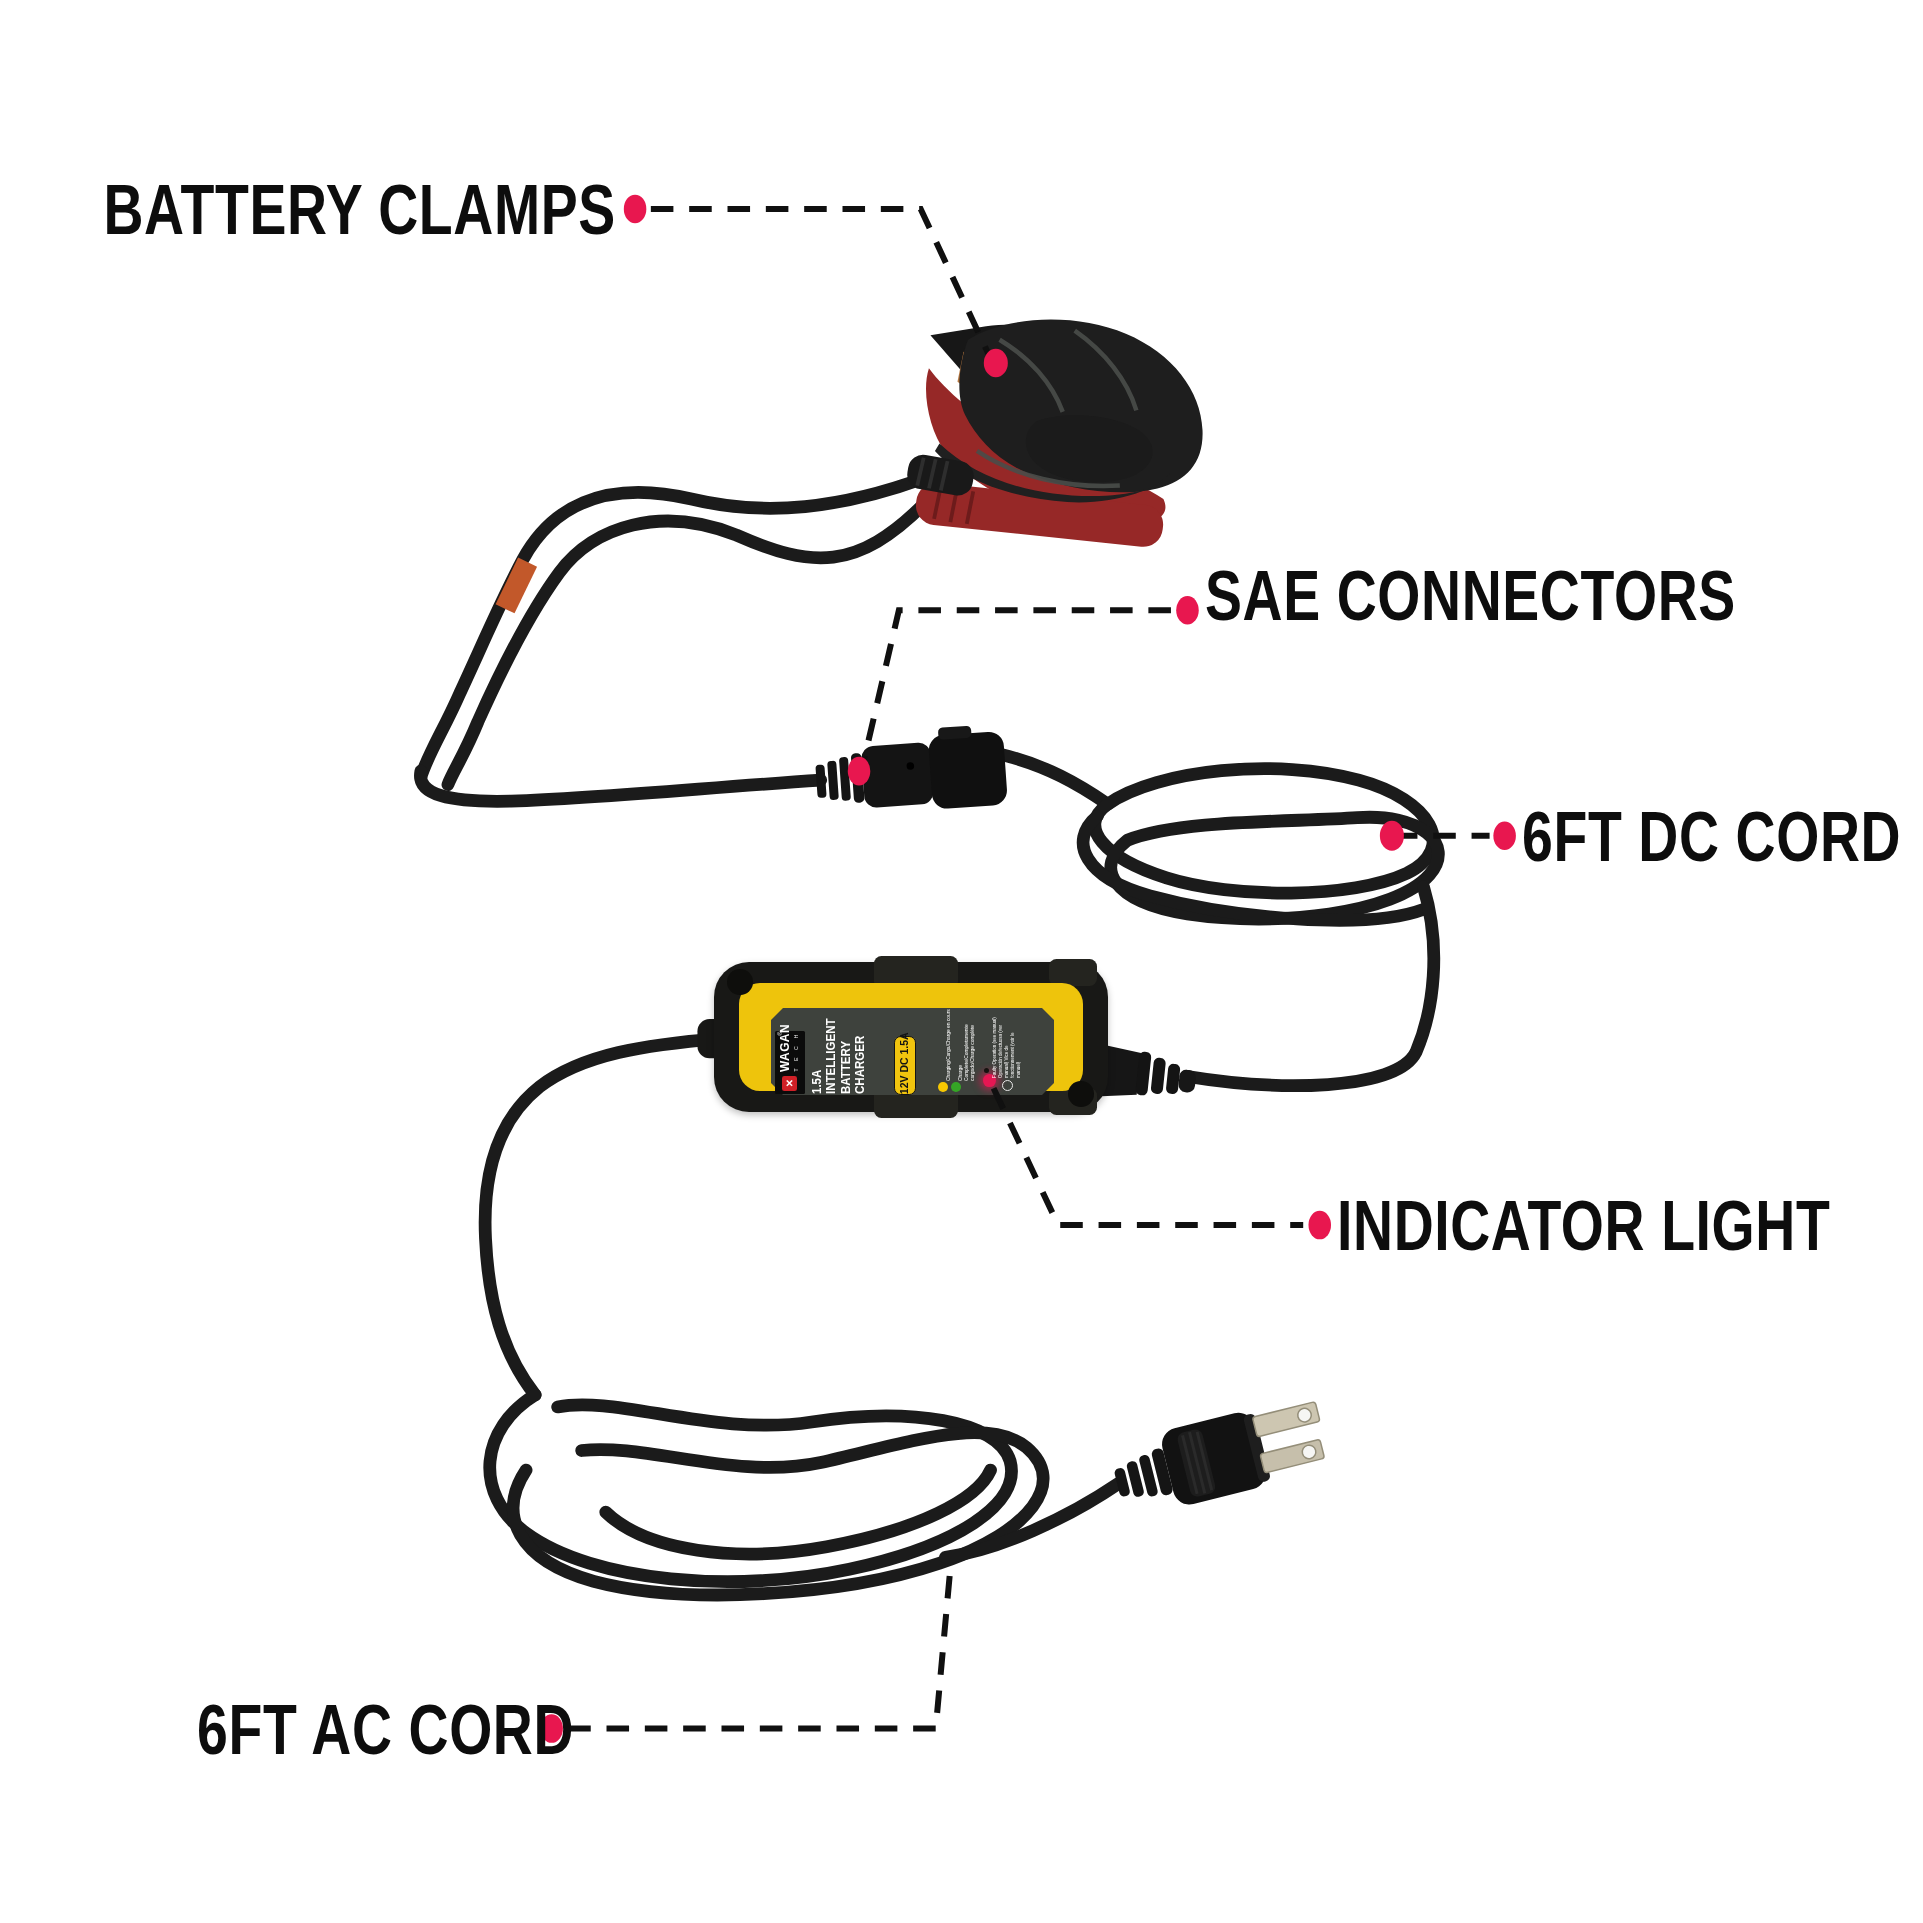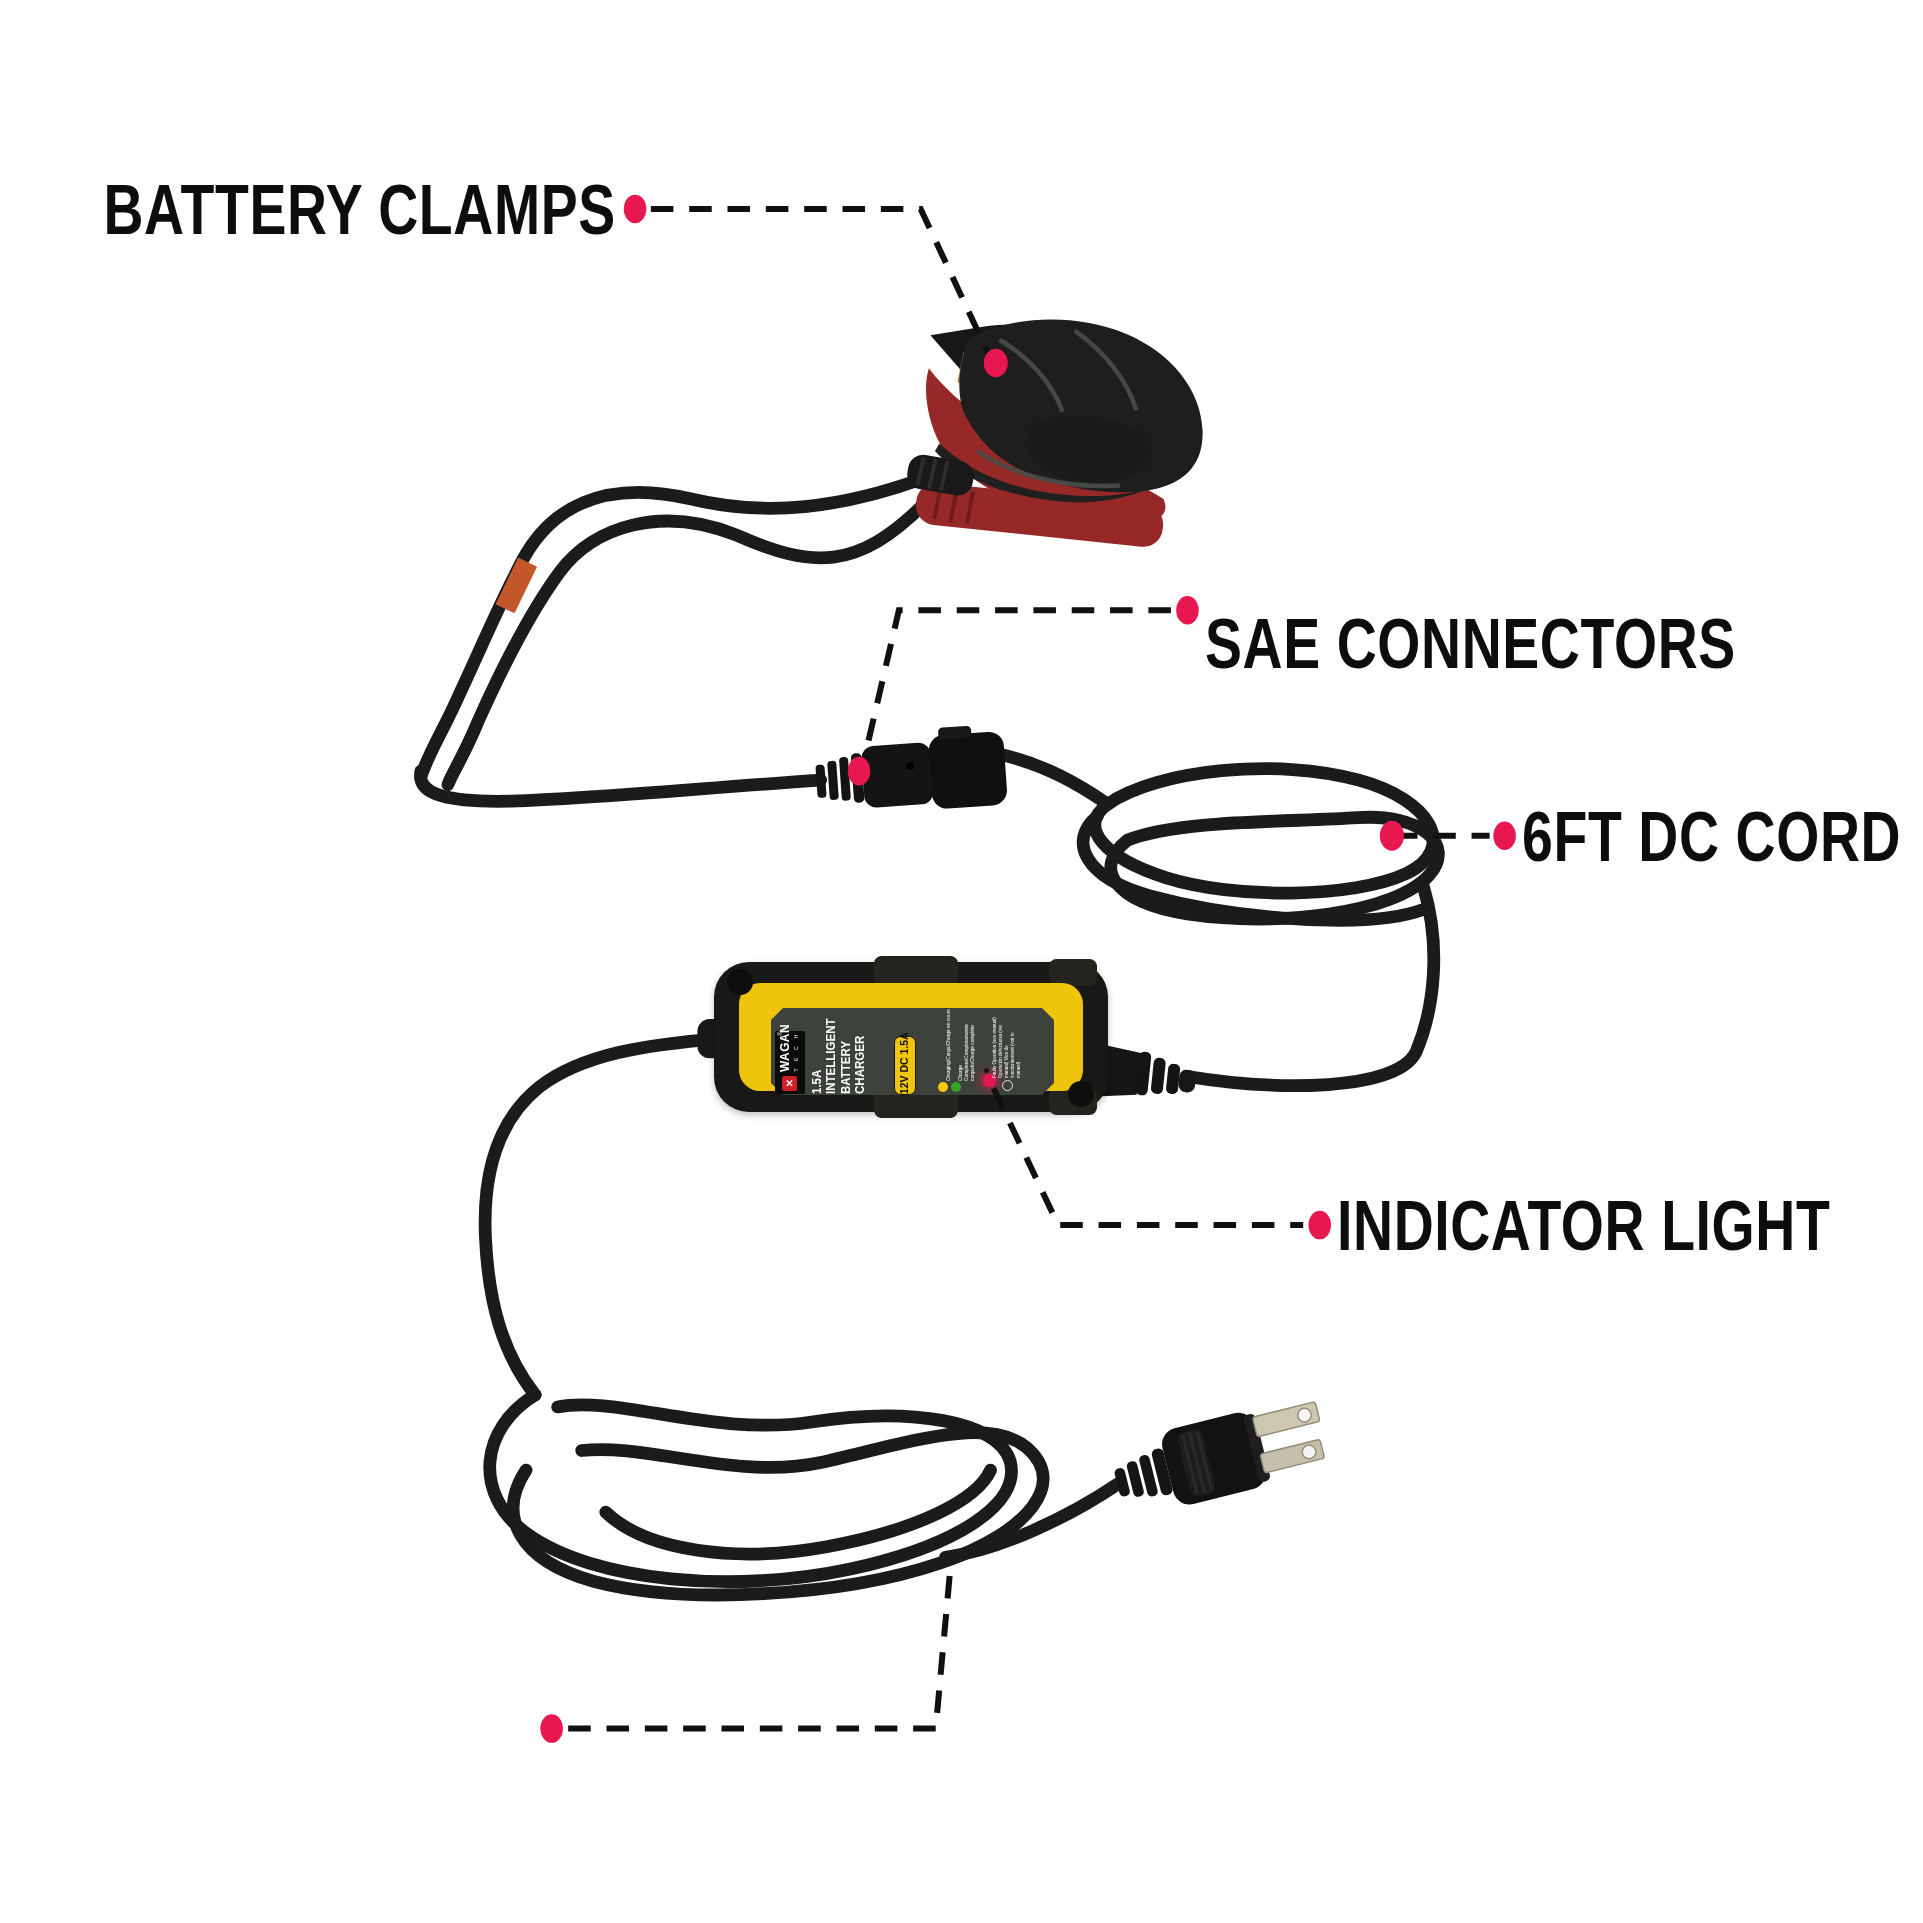--- a/index.html
+++ b/index.html
@@ -218,24 +218,27 @@
       <ellipse cx="1852" cy="1112" rx="16" ry="20"></ellipse>
       <ellipse cx="2002" cy="1112" rx="15" ry="19"></ellipse>
       <ellipse cx="1756" cy="1630" rx="15" ry="19"></ellipse>
       <ellipse cx="734" cy="2300" rx="15" ry="19"></ellipse>
     </g>
   </svg>
 
   <div class="callout right" style="right:1308px;top:174px">
     <span class="cond">BATTERY CLAMPS</span>
   </div>
-  <div class="callout" style="left:1205px;top:608px">
+  <div class="callout" style="left:1205px;top:560px">
     <span class="cond">SAE CONNECTORS</span>
   </div>
   <div class="callout" style="left:1522px;top:801px">
     <span class="cond">6FT DC CORD</span>
   </div>
   <div class="callout" style="left:1337px;top:1190px">
     <span class="cond">INDICATOR LIGHT</span>
   </div>
+  <div class="callout" style="left:197px;top:1694px">
+    <span class="cond">6FT AC CORD</span>
+  </div>
 
 </div>
 
 
 </body></html>

